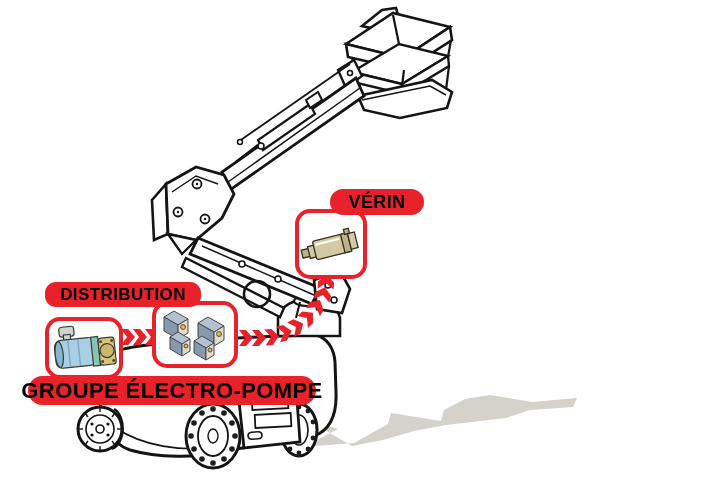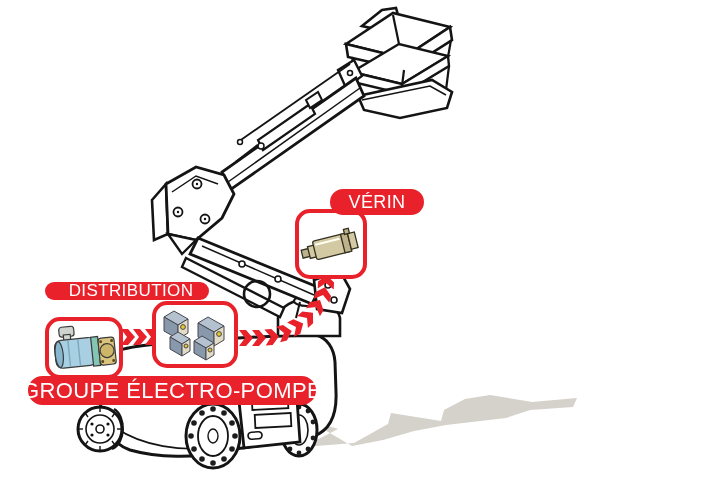--- a/index.html
+++ b/index.html
@@ -10,26 +10,26 @@
   .stage svg{position:absolute;left:0;top:0;}
   .part-box{
     position:absolute;background:#fff;border:4px solid var(--accent-red,#E8212A);
     border-radius:15px;box-sizing:border-box;
   }
   .part-box svg{position:absolute;left:0;top:0;}
   .box-verin{left:295px;top:209px;width:72px;height:70px;}
   .box-distribution{left:152px;top:301px;width:86px;height:67px;}
   .box-groupe{left:45px;top:317px;width:78px;height:62px;}
   .tag{
-    position:absolute;background:var(--accent-red,#E8212A);color:#ffffff;
-    font-weight:normal;display:flex;align-items:center;justify-content:center;
+    position:absolute;background:var(--accent-red,#E8212A);color:#000000;
+    font-weight:bold;display:flex;align-items:center;justify-content:center;
     letter-spacing:0.4px;white-space:nowrap;
   }
   .tag-verin{left:330px;top:189px;width:94px;height:26px;font-size:18px;border-radius:13px;}
-  .tag-distribution{left:45px;top:282px;width:156px;height:18px;font-size:17px;border-radius:11px;padding-left:8px;}
+  .tag-distribution{left:45px;top:282px;width:156px;height:25px;font-size:17px;border-radius:11px;}
   .tag-groupe{left:28px;top:376px;width:288px;height:29px;font-size:22px;border-radius:15px;}
   .ln{stroke:var(--line,#111);fill:none;}
   .wh{stroke:var(--line,#111);fill:#fff;}
 </style>
 </head>
 <body>
 
 <div class="stage">
 
   <svg width="720" height="480" viewBox="0 0 720 480">

